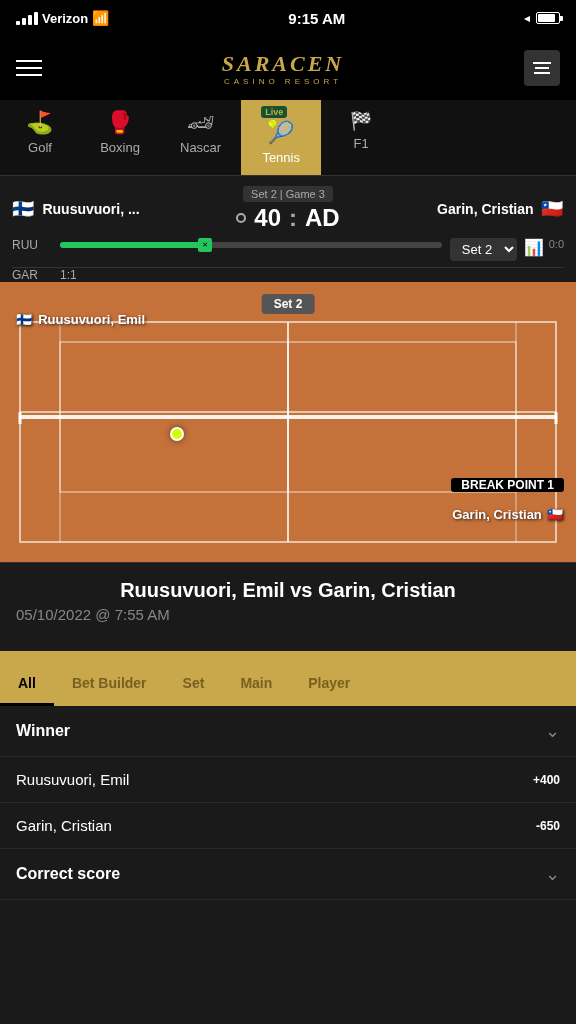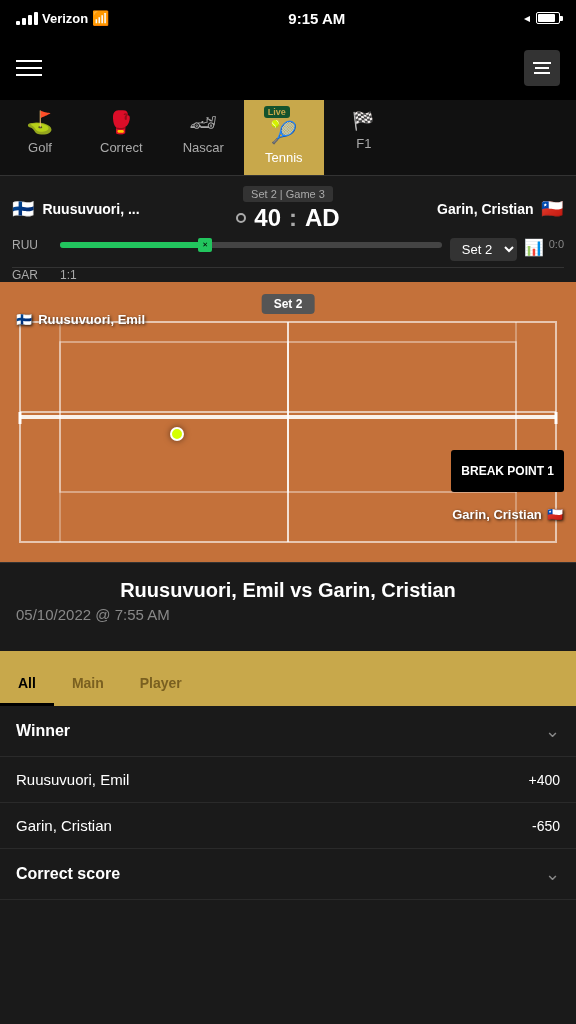--- a/index.html
+++ b/index.html
@@ -229,21 +229,21 @@
       width: 14px; height: 14px;
       background: #d4ff00;
       border-radius: 50%;
       border: 2px solid #fff;
       box-shadow: 0 0 6px rgba(0,0,0,0.5);
     }
     .break-point-badge {
       position: absolute; bottom: 70px; right: 12px;
       background: #000; color: #fff;
       font-size: 12px; font-weight: 700;
-      padding: 14px 10px; border-radius: 3px;
+      padding: 0 10px; border-radius: 3px;
     }
     .player-right-label {
       position: absolute; bottom: 40px; right: 12px;
       display: flex; align-items: center; gap: 6px;
       font-size: 13px; font-weight: 600; color: #fff;
       text-shadow: 1px 1px 3px rgba(0,0,0,0.8);
     }
 
     
     .match-info-section {
@@ -301,21 +301,21 @@
       justify-content: space-between;
       align-items: center;
       padding: 14px 16px;
       border-bottom: 1px solid #2a2a2a;
       cursor: pointer;
     }
     .bet-player-name {
       font-size: 15px;
     }
     .bet-odds {
-      font-size: 14px; font-weight: 400; color: #fff; margin-left: 44px;
+      font-size: 12px; font-weight: 700; color: #fff; margin-left: 44px;
     }
     .bet-odds.positive { color: #fff; }
     .bet-odds.negative { color: #fff; }
   </style>
 </head>
 <body>
 
 <div class="status-bar">
   <div class="status-left">
     <div class="signal-bars">
@@ -335,35 +335,39 @@
     </div>
   </div>
 </div>
 
 <div class="header">
   <div class="hamburger-icon">
     <span></span>
       <span></span>
       <span></span>
   </div>
+  <div class="logo">
+    <div class="logo-text">SARACEN</div>
+    <div class="logo-sub">CASINO RESORT</div>
+  </div>
   <div class="receipt-icon">
     <span></span>
       <span></span>
       <span></span>
   </div>
 </div>
 
 <div class="sport-nav">
   <div class="sport-item">
     <span class="sport-icon">⛳</span>
     <span>Golf</span>
   </div>
   <div class="sport-item">
     <span class="sport-icon">🥊</span>
-    <span>Correct</span>
+    <span>Boxing</span>
   </div>
   <div class="sport-item">
     <span class="sport-icon">🏎</span>
     <span>Nascar</span>
   </div>
   <div class="sport-item active">
     <span class="live-badge">Live</span>
     <span class="sport-icon" style="margin-top:10px">🎾</span>
     <span>Tennis</span>
   </div>
@@ -464,20 +468,22 @@
   </div>
 </div>
 
 <div class="match-info-section">
   <div class="match-title">Ruusuvuori, Emil vs Garin, Cristian</div>
   <div class="match-date">05/10/2022 @ 7:55 AM</div>
 </div>
 
 <div class="bet-tabs">
   <div class="bet-tab active">All</div>
+  <div class="bet-tab">Bet Builder</div>
+  <div class="bet-tab">Set</div>
   <div class="bet-tab">Main</div>
   <div class="bet-tab">Player</div>
 </div>
 
 <div class="bet-section">
   <div class="bet-group-header">
     <span class="bet-group-title">Winner</span>
     <span class="chevron-icon">⌄</span>
   </div>
   <div class="bet-row">

